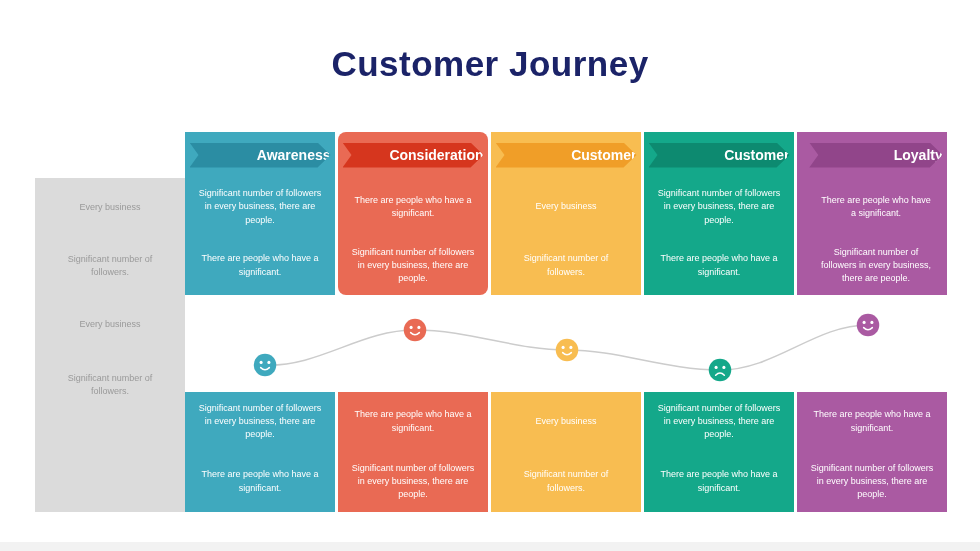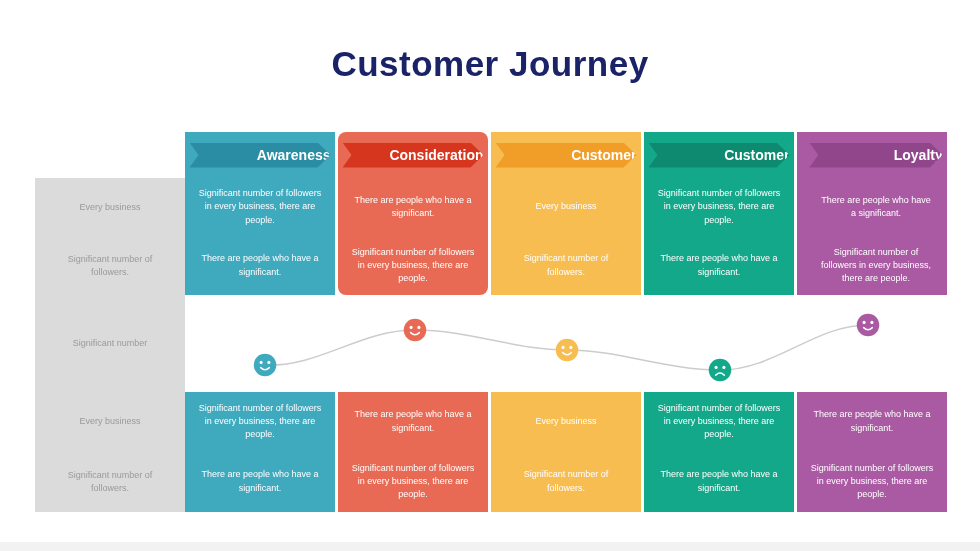--- a/index.html
+++ b/index.html
@@ -59,21 +59,20 @@
 <div class="canvas">
   <div class="title">Customer Journey</div>
 
   <div class="board">
 
     <div class="sidebar">
       <div class="sidebar-spacer"></div>
       <div class="sidebar-body">
         <div class="side-label sr1">Every business</div>
         <div class="side-label sr2">Significant number of followers.</div>
-        <div class="side-label srt">Significant number</div>
         <div class="side-label sr3">Every business</div>
         <div class="side-label sr4">Significant number of followers.</div>
       </div>
     </div>
 
     <div class="columns">
 
       <div class="col">
         <div class="col-top" style="background: rgb(63, 169, 190);">
           <div class="col-header">

